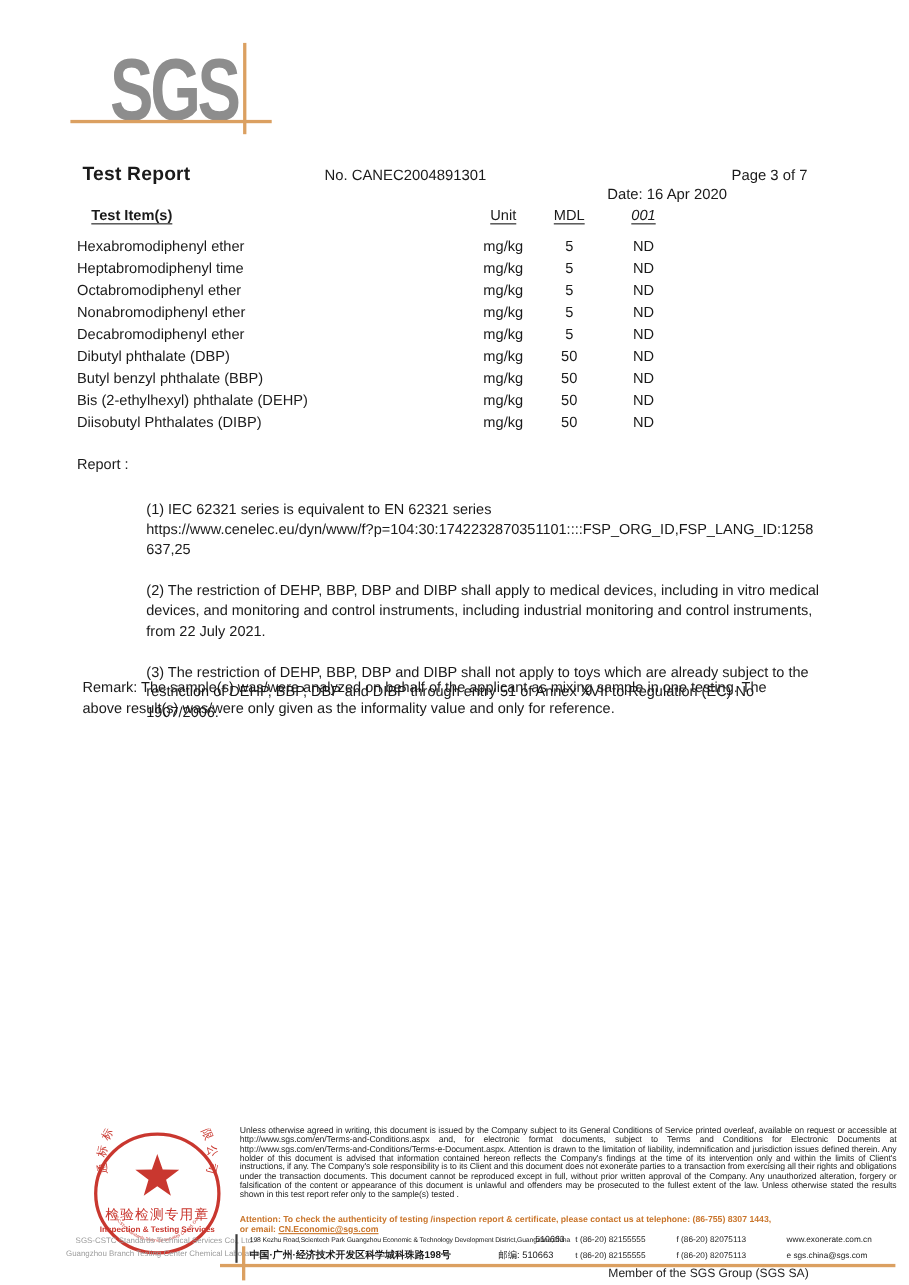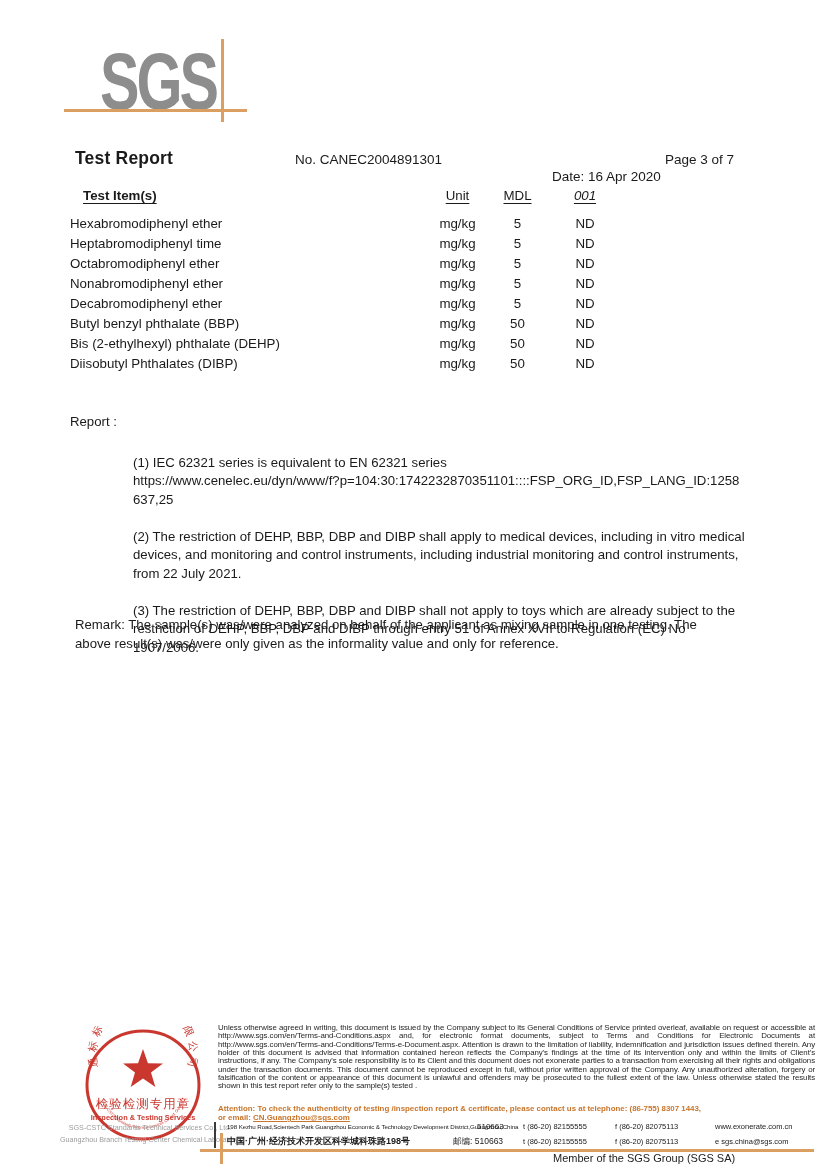--- a/index.html
+++ b/index.html
@@ -50,21 +50,21 @@
   .company-lines{left:60px;top:1122px;font-size:7.2px;line-height:11.5px;color:#9c9c9c;white-space:nowrap;text-align:center;}
   .legal{left:218px;top:1024px;width:597px;font-size:7.9px;line-height:8.35px;
          text-align:justify;color:#262626;letter-spacing:-.1px;}
   .attention{left:218px;top:1104px;width:597px;font-size:7.9px;line-height:9px;
              color:#c9752b;font-weight:bold;}
   .attention .email{text-decoration:underline;}
   .address{left:214px;top:1122px;width:601px;border-left:2px solid #3a3a3a;padding-left:11px;}
   .addr-row{display:flex;align-items:baseline;height:13px;white-space:nowrap;}
   .addr-row .street-en{font-size:6.2px;width:250px;letter-spacing:-.1px;}
   .addr-row .street-cn{font-size:9px;width:250px;font-weight:bold;}
-  .addr-row .post{font-size:8px;width:46px;}
+  .addr-row .post{font-size:8px;width:46px;text-align:center;}
   .addr-row .post-cn{font-size:8.5px;width:70px;margin-left:-24px;}
   .addr-row .tel,.addr-row .fax{font-size:7.5px;width:92px;}
   .addr-row .web{font-size:7.5px;margin-left:8px;}
   .foot-rule{left:200px;top:1149px;width:614px;height:2.5px;background:#dba061;}
   .foot-tick{left:220px;top:1133px;width:2.5px;height:31px;background:#dba061;}
   .member{left:553px;top:1152px;font-size:11px;color:#222;}
 </style>
 </head>
 <body>
 
@@ -112,20 +112,26 @@
   <tr>
     <td class="cell-item">Nonabromodiphenyl ether</td>
     <td class="cell-unit">mg/kg</td>
     <td class="cell-mdl">5</td>
     <td class="cell-res">ND</td>
   </tr>
   <tr>
     <td class="cell-item">Decabromodiphenyl ether</td>
     <td class="cell-unit">mg/kg</td>
     <td class="cell-mdl">5</td>
+    <td class="cell-res">ND</td>
+  </tr>
+  <tr>
+    <td class="cell-item">Dibutyl phthalate (DBP)</td>
+    <td class="cell-unit">mg/kg</td>
+    <td class="cell-mdl">50</td>
     <td class="cell-res">ND</td>
   </tr>
   <tr>
     <td class="cell-item">Butyl benzyl phthalate (BBP)</td>
     <td class="cell-unit">mg/kg</td>
     <td class="cell-mdl">50</td>
     <td class="cell-res">ND</td>
   </tr>
   <tr>
     <td class="cell-item">Bis (2-ethylhexyl) phthalate (DEHP)</td>
@@ -178,21 +184,21 @@
 <div class="abs company-lines">
   <div>SGS-CSTC Standards Technical Services Co., Ltd.</div>
   <div>Guangzhou Branch Testing Center Chemical Laboratory.</div>
 </div>
 
 <div class="abs legal">Unless otherwise agreed in writing, this document is issued by the Company subject to its General Conditions of Service printed overleaf, available on request or accessible at http://www.sgs.com/en/Terms-and-Conditions.aspx and, for electronic format documents, subject to Terms and Conditions for Electronic Documents at http://www.sgs.com/en/Terms-and-Conditions/Terms-e-Document.aspx. Attention is drawn to the limitation of liability, indemnification and jurisdiction issues defined therein. Any holder of this document is advised that information contained hereon reflects the Company's findings at the time of its intervention only and within the limits of Client's instructions, if any. The Company's sole responsibility is to its Client and this document does not exonerate parties to a transaction from exercising all their rights and obligations under the transaction documents. This document cannot be reproduced except in full, without prior written approval of the Company. Any unauthorized alteration, forgery or falsification of the content or appearance of this document is unlawful and offenders may be prosecuted to the fullest extent of the law. Unless otherwise stated the results shown in this test report refer only to the sample(s) tested .</div>
 
 <div class="abs attention">
   <div>Attention: To check the authenticity of testing /inspection report &amp; certificate, please contact us at telephone: (86-755) 8307 1443,</div>
   <div>
-    <span>or email: </span><span class="email">CN.Guangzhou@sgs.com</span>
+    <span>or email: </span><span class="email">CN.Economic@sgs.com</span>
   </div>
 </div>
 
 <div class="abs address">
   <div class="addr-row">
     <span class="street-en">198 Kezhu Road,Scientech Park Guangzhou Economic &amp; Technology Development District,Guangzhou,China</span>
     <span class="post">510663</span>
     <span class="tel">t (86-20) 82155555</span>
     <span class="fax">f (86-20) 82075113</span>
     <span class="web">www.exonerate.com.cn</span>

